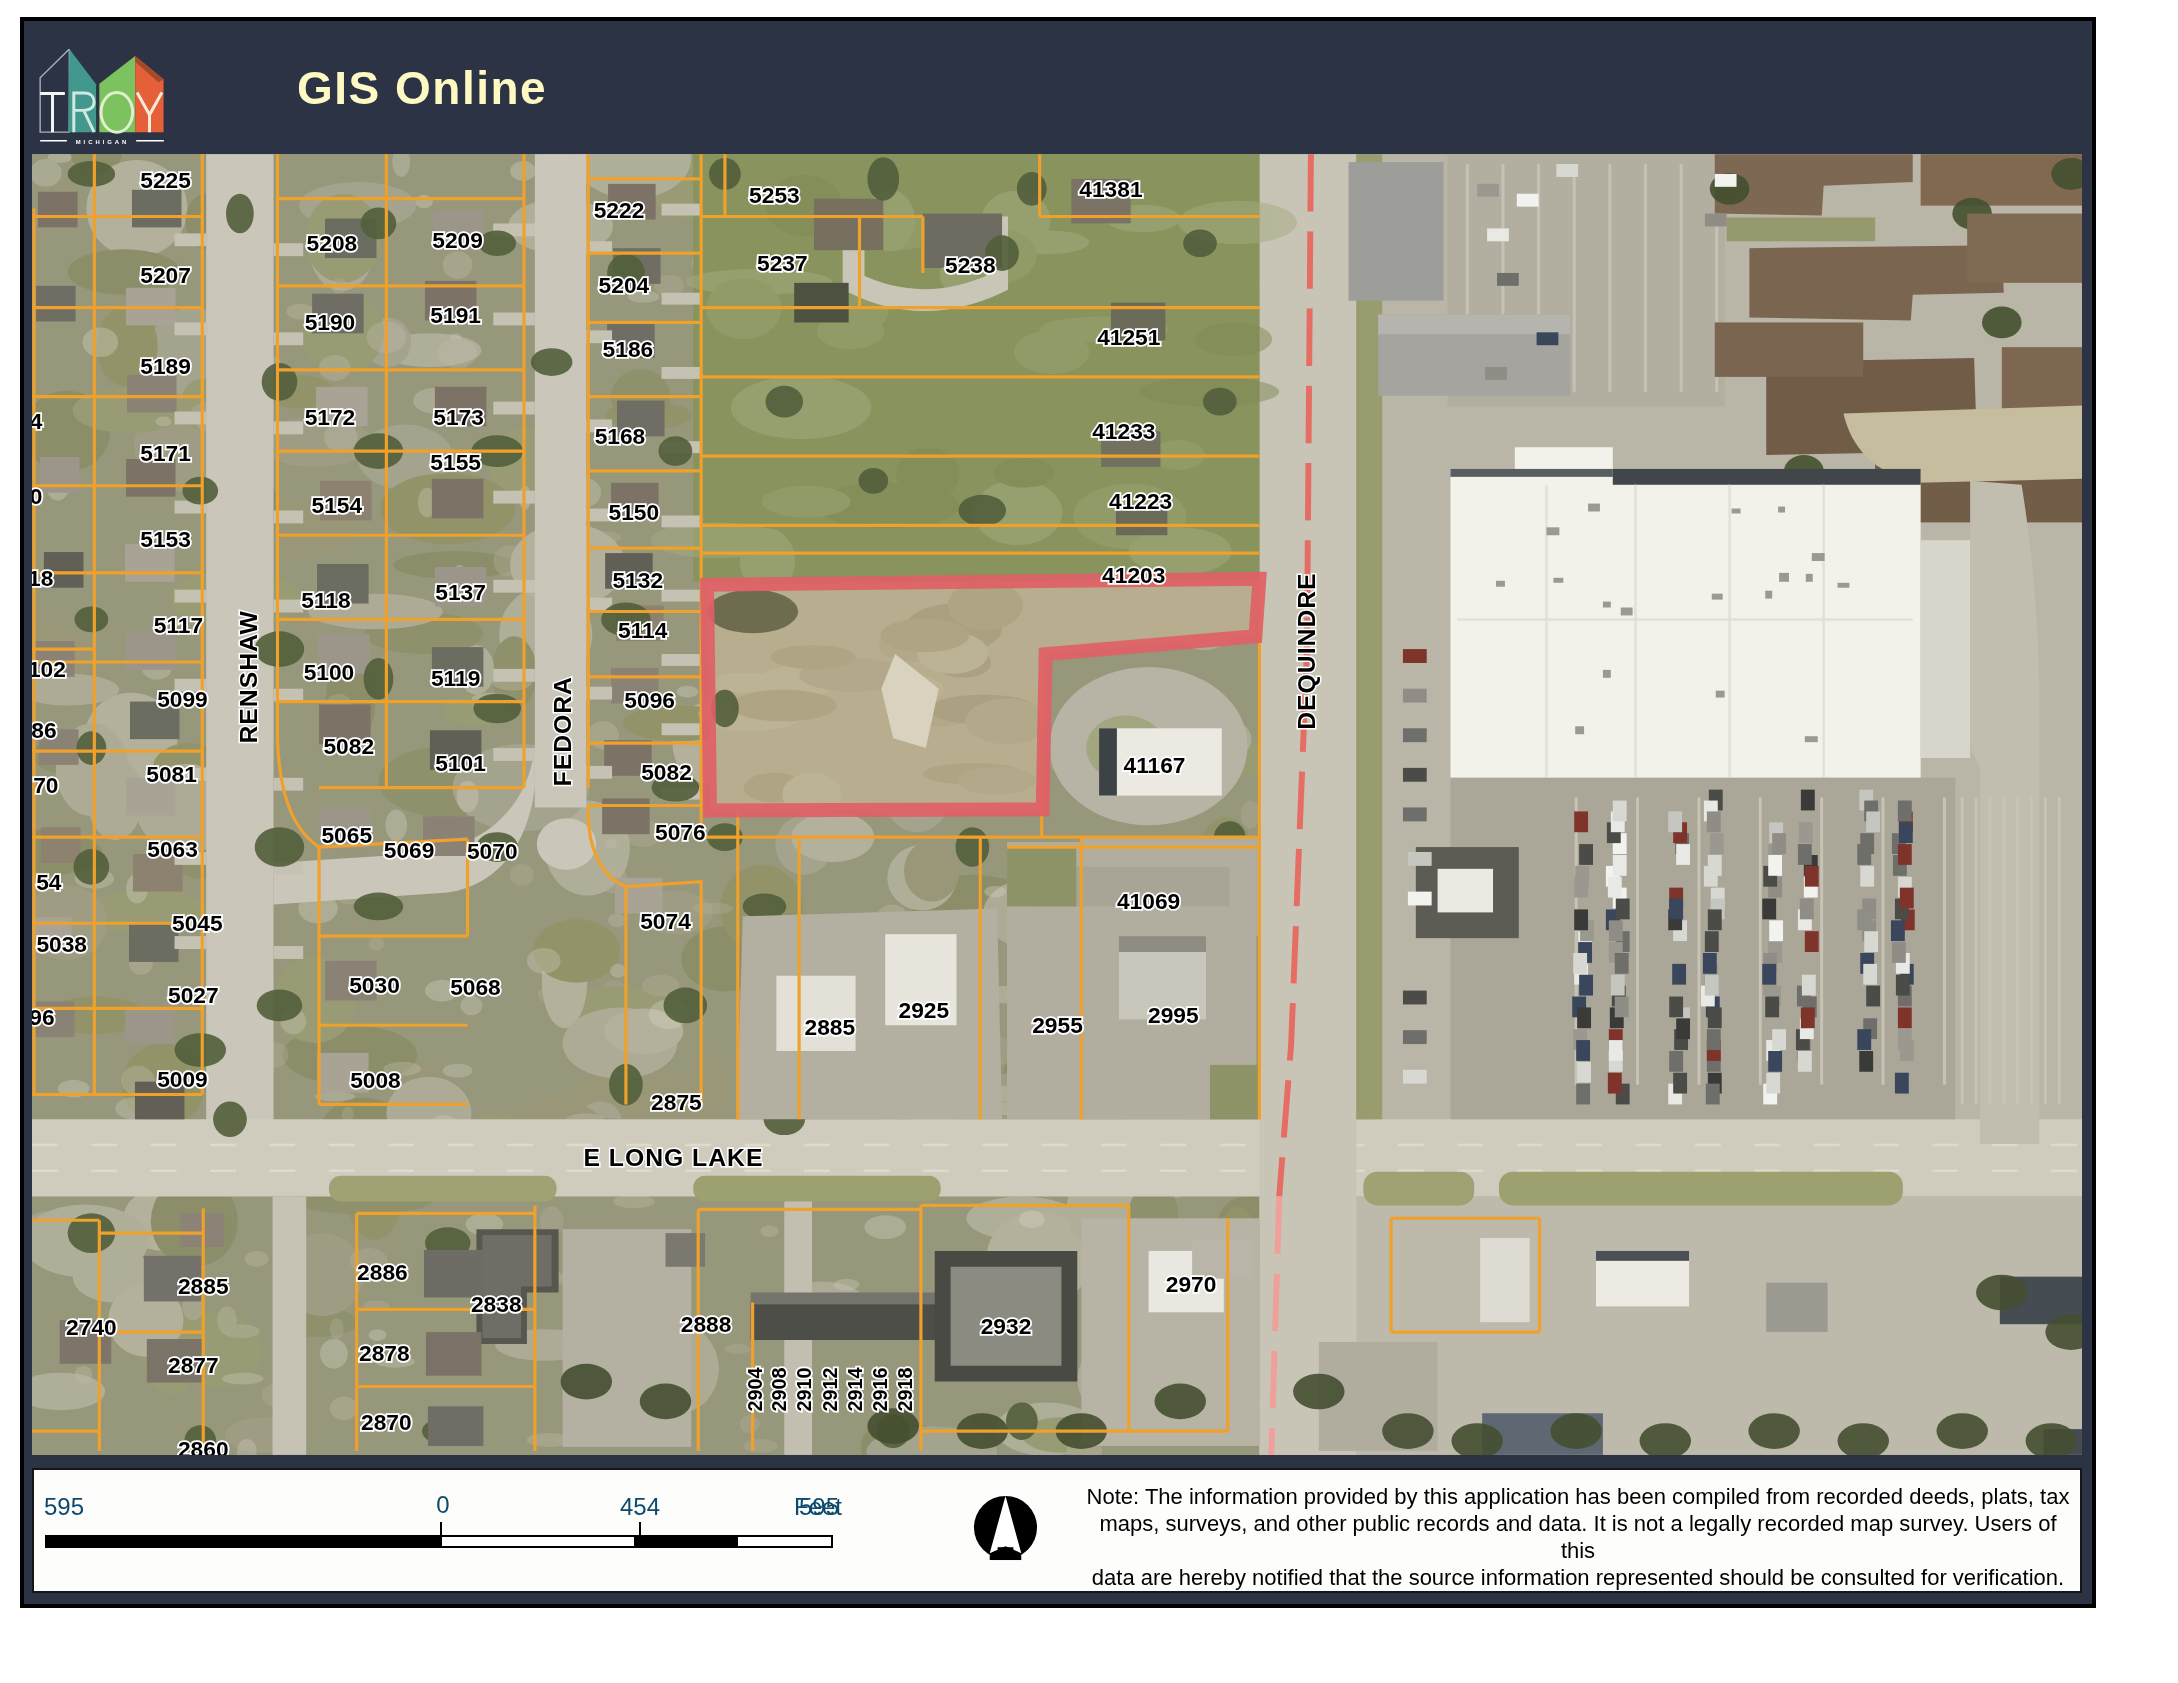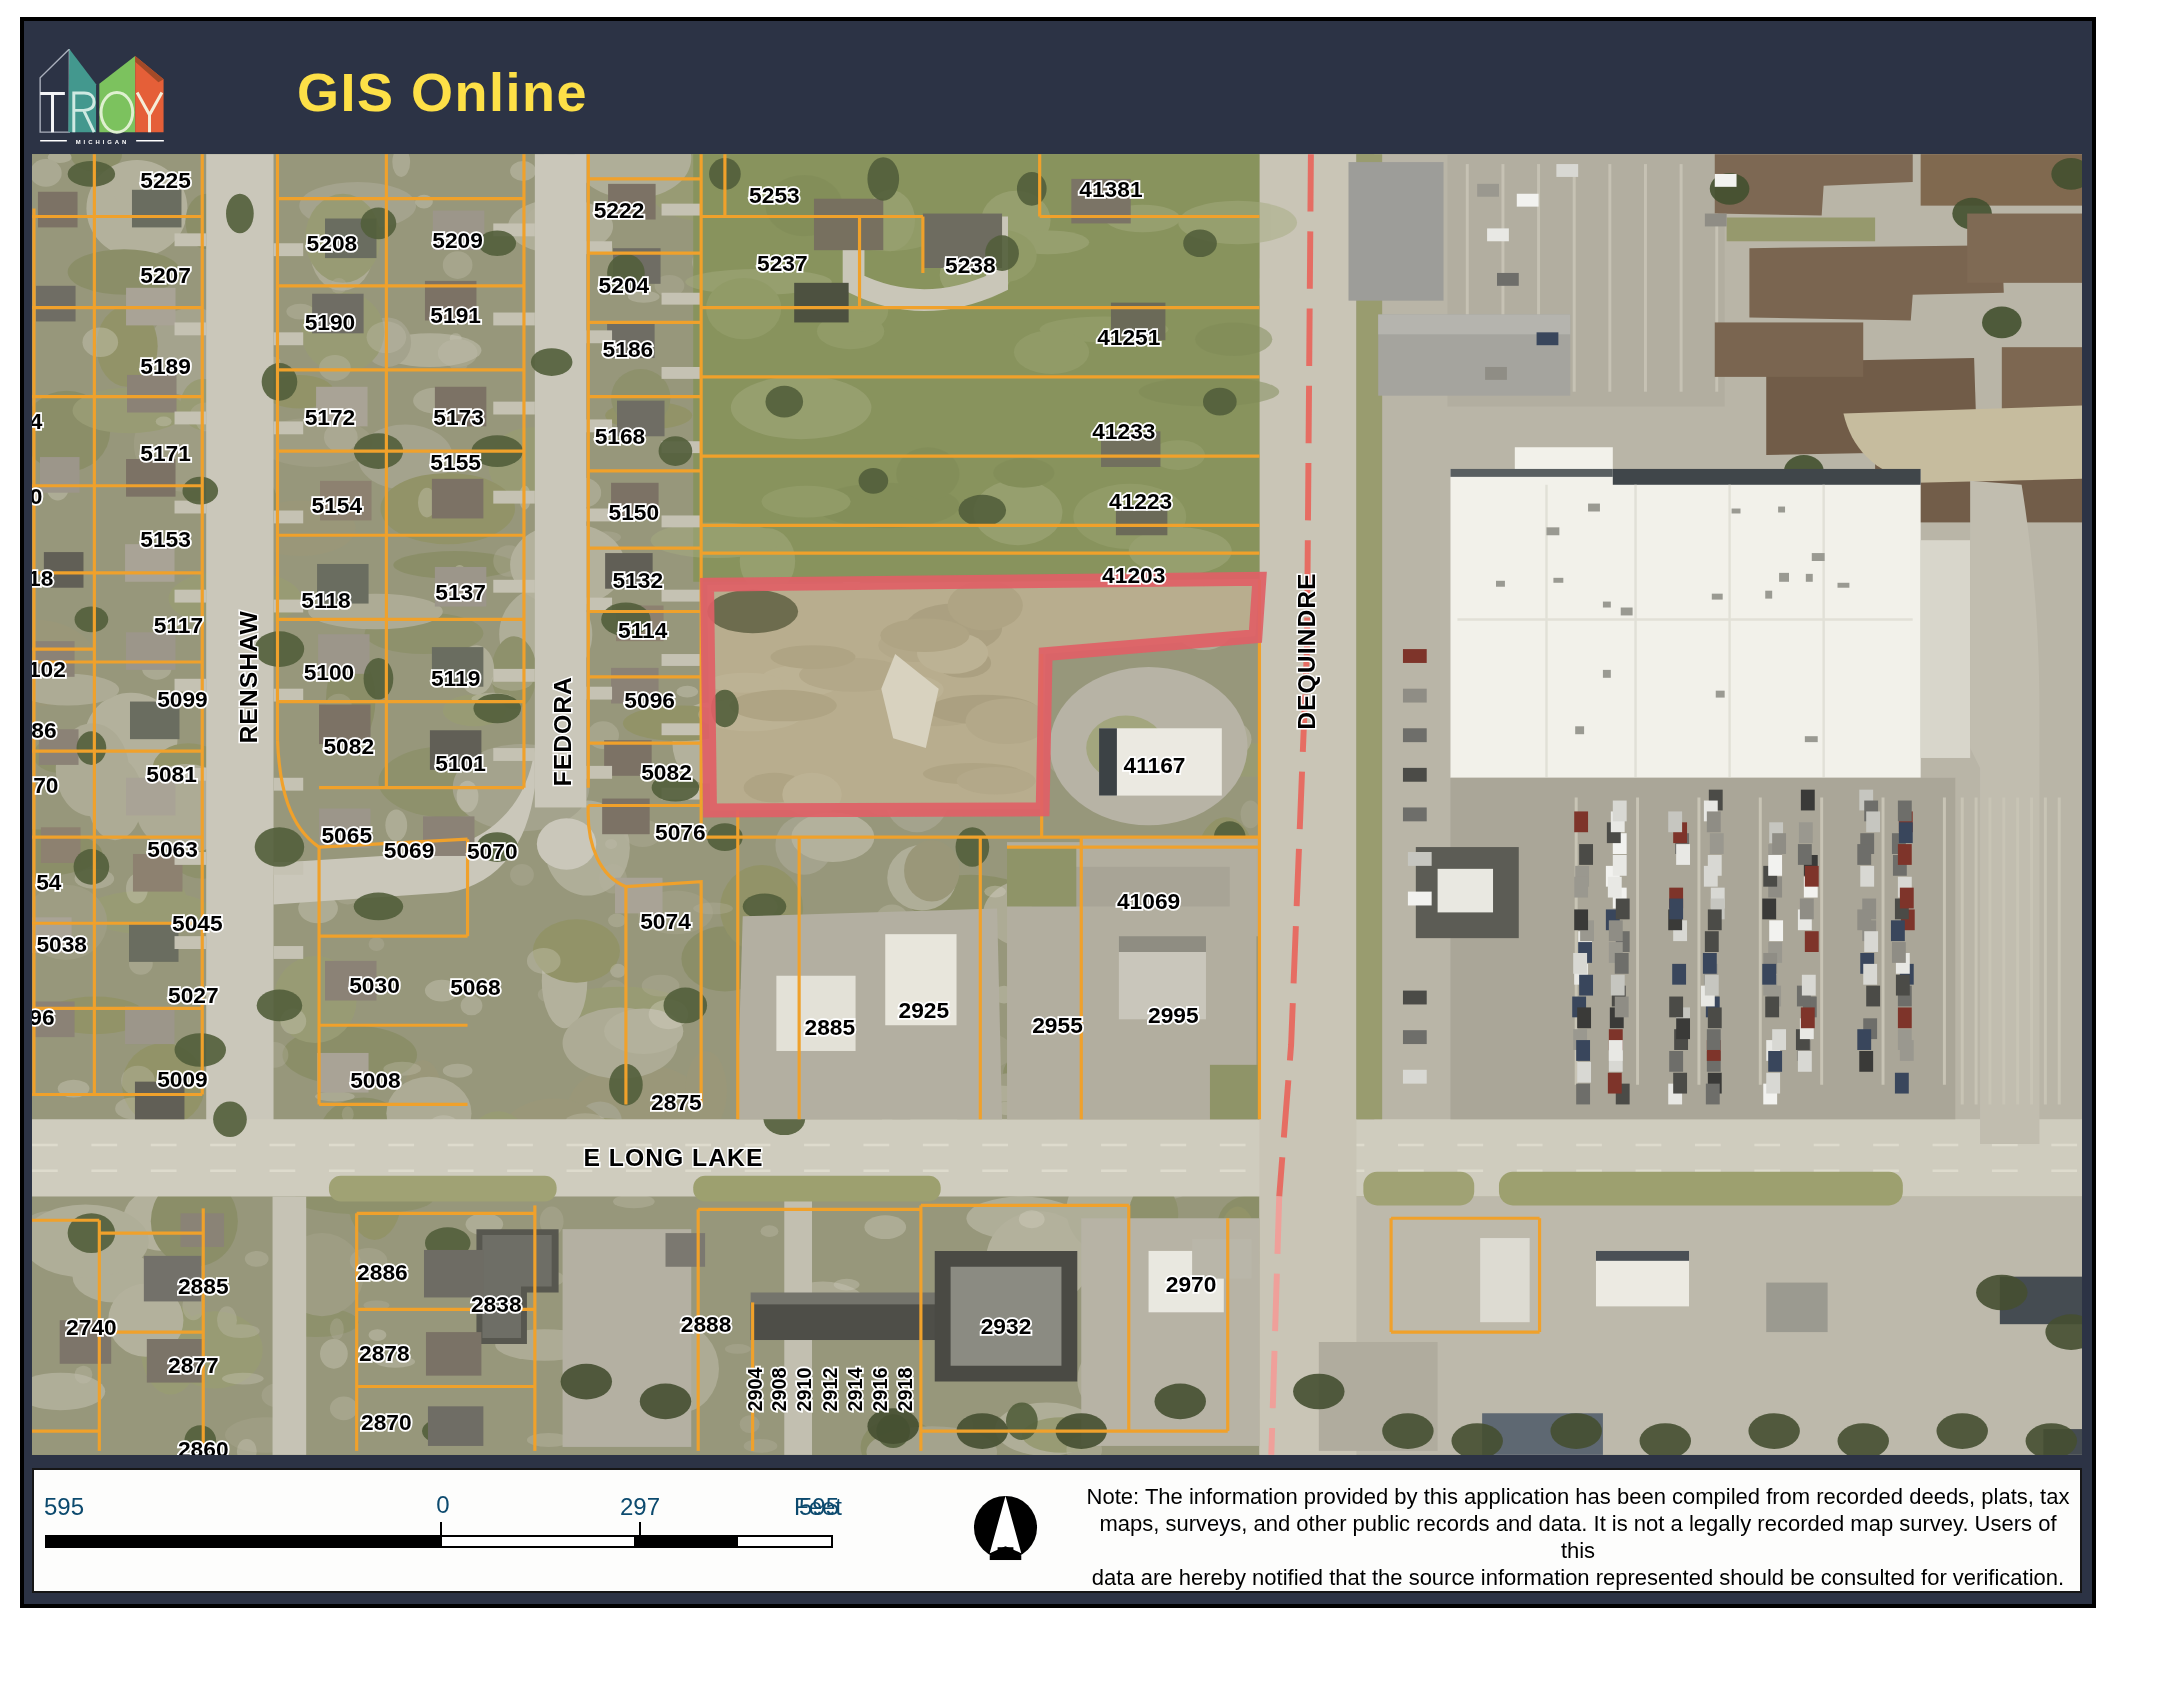--- a/index.html
+++ b/index.html
@@ -1,20 +1,20 @@
 <!DOCTYPE html>
 <html><head>
 <meta charset="utf-8">
 <title>GIS Online</title>
 <style>
 html,body{margin:0;padding:0;background:#fff;font-family:"Liberation Sans",sans-serif;}
 #page{position:relative;width:2178px;height:1683px;background:#fff;overflow:hidden;}
 #panel{position:absolute;left:20px;top:17px;width:2076px;height:1591px;background:#2c3345;border:4px solid #000;box-sizing:border-box;}
 #logo{position:absolute;left:13px;top:28px;}
-#title{position:absolute;left:273px;top:40px;color:#fde047;font-size:54px;font-weight:bold;letter-spacing:1.5px;}
+#title{position:absolute;left:273px;top:40px;color:#fef9c3;font-size:46px;font-weight:bold;letter-spacing:1.5px;}
 #map{position:absolute;left:8px;top:133px;width:1996px;height:1301px;background:#8f9067;}
 #footer{position:absolute;left:8px;top:1447px;width:2050px;height:125px;background:#fdfdfc;border:2px solid #161616;box-sizing:border-box;}
 .sl{position:absolute;font-size:24px;color:#0c4a6e;transform:translateX(-50%);white-space:nowrap;}
 #note{position:absolute;left:1042px;top:13px;width:990px;font-size:22px;line-height:27px;text-align:center;color:#000;margin-left:7px;}
 .seg{position:absolute;height:13px;box-sizing:border-box;}
 .tick{position:absolute;width:2px;height:13px;background:#000;}
 </style>
 </head>
 <body>
 <div id="page">
@@ -1280,21 +1280,21 @@
 <text x="889" y="1248" font-size="20" font-weight="bold" fill="#000" stroke="#fff" stroke-width="3.6" paint-order="stroke" text-anchor="middle" transform="rotate(-90 889 1248)">2918</text>
 </g>
         </svg></div>
 
 <div id="footer">
 
 <div class="sl" style="left:30px;top:23px;">595</div>
 
 <div class="sl" style="left:409px;top:21px;">0</div>
 
-<div class="sl" style="left:606px;top:23px;">297</div>
+<div class="sl" style="left:606px;top:23px;">454</div>
 
 <div class="sl" style="left:785px;top:23px;">595</div>
 <div class="sl" style="left:784px;top:23px;">Feet</div>
 
 <div class="tick" style="left:406px;top:52px;"></div>
 
 <div class="tick" style="left:605px;top:52px;"></div>
 
 <div class="seg" style="left:11px;top:65px;width:395px;background:#000;"></div>
 

